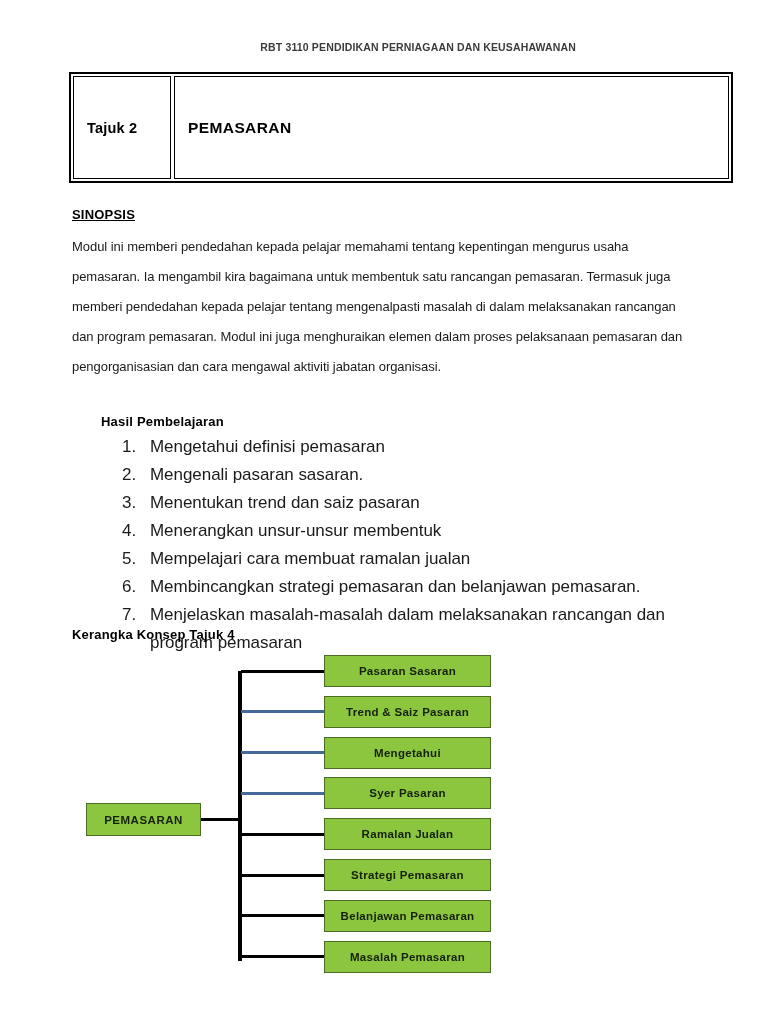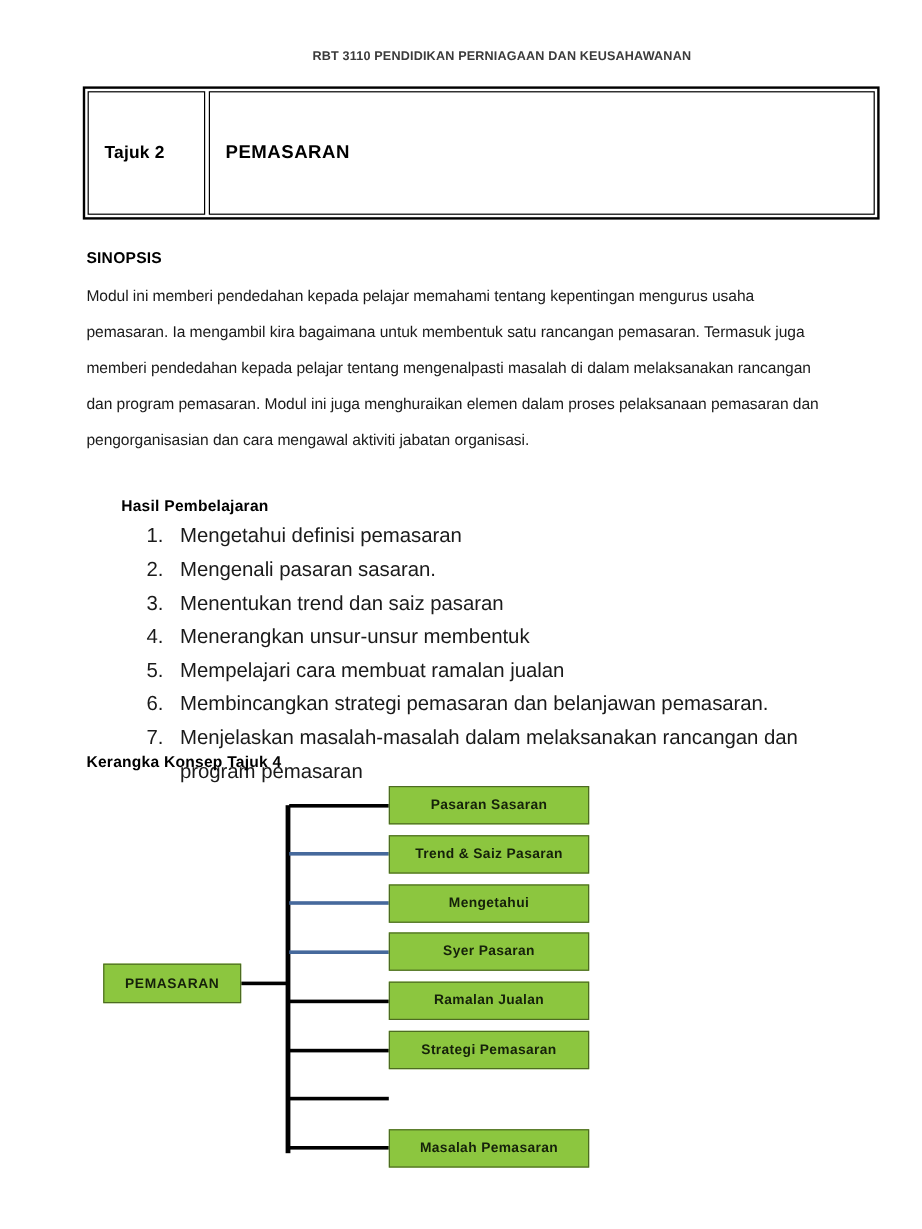--- a/index.html
+++ b/index.html
@@ -83,20 +83,21 @@
     top: 205px;
     width: 625px;
   }
   .section-heading {
     font-size: 13px;
     font-weight: bold;
     color: #000;
     letter-spacing: 0.2px;
     margin: 0 0 7px 0;
     line-height: 20px;
+    text-decoration: underline;
   }
   .synopsis-para {
     font-size: 13px;
     line-height: 30px;
     color: #1a1a1a;
     margin: 0;
     text-align: left;
     letter-spacing: -0.05px;
   }
 
@@ -245,15 +246,16 @@
     <div class="node-box branch-box" style="top: 696px;">Trend &amp; Saiz Pasaran</div>
     <div class="conn arm" style="left: 241px; top: 751px; width: 83px; background: rgb(70, 105, 156);"></div>
     <div class="node-box branch-box" style="top: 737px;">Mengetahui</div>
     <div class="conn arm" style="left: 241px; top: 792px; width: 83px; background: rgb(70, 105, 156);"></div>
     <div class="node-box branch-box" style="top: 777px;">Syer Pasaran</div>
     <div class="conn arm" style="left: 241px; top: 833px; width: 83px; background: rgb(0, 0, 0);"></div>
     <div class="node-box branch-box" style="top: 818px;">Ramalan Jualan</div>
     <div class="conn arm" style="left: 241px; top: 874px; width: 83px; background: rgb(0, 0, 0);"></div>
     <div class="node-box branch-box" style="top: 859px;">Strategi Pemasaran</div>
     <div class="conn arm" style="left: 241px; top: 914px; width: 83px; background: rgb(0, 0, 0);"></div>
+    <div class="node-box branch-box" style="top: 900px;">Belanjawan Pemasaran</div>
     <div class="conn arm" style="left: 241px; top: 955px; width: 83px; background: rgb(0, 0, 0);"></div>
     <div class="node-box branch-box" style="top: 941px;">Masalah Pemasaran</div>
   </div>
 
 </body></html>

